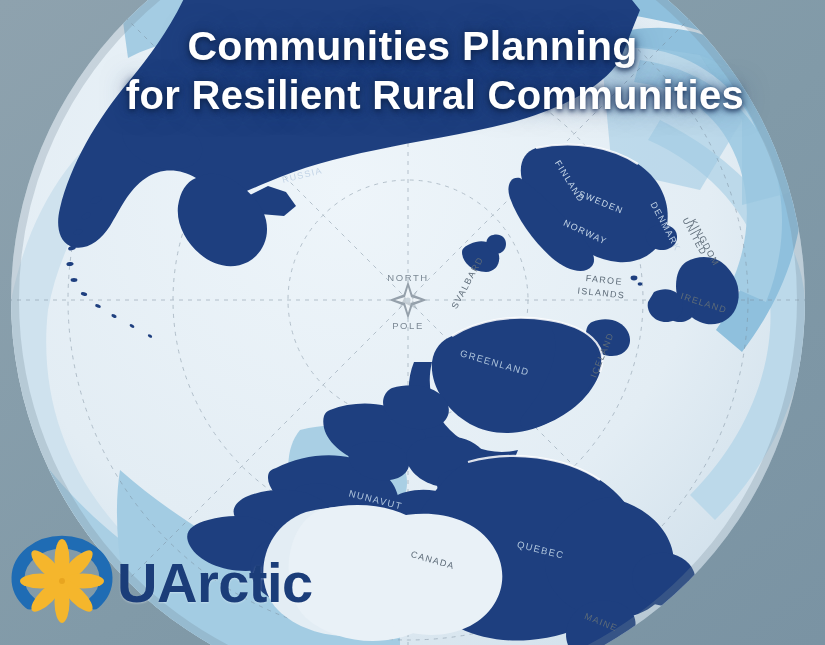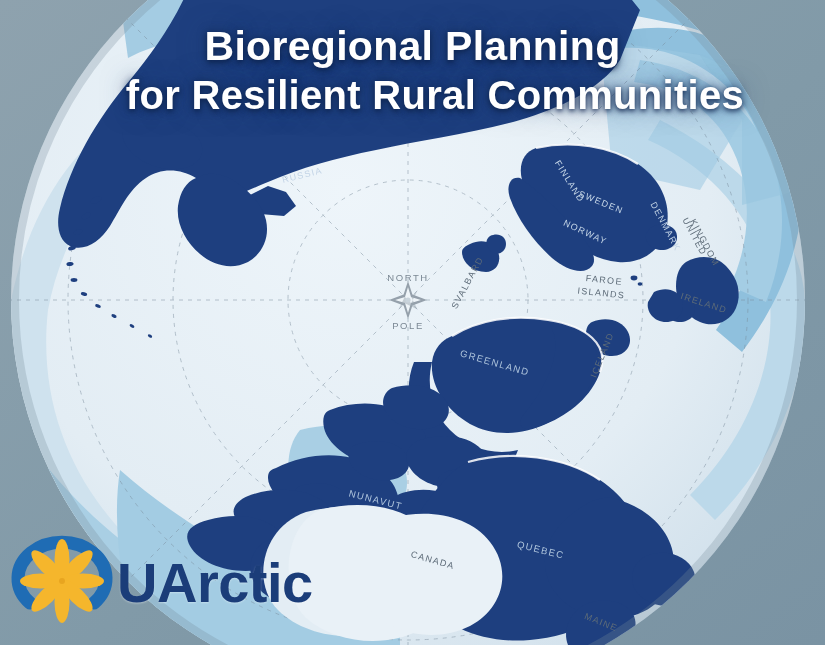--- a/index.html
+++ b/index.html
@@ -339,21 +339,21 @@
           <text class="map-label-dark" x="432" y="563" text-anchor="middle" transform="rotate(16 432 563)">CANADA</text>
           <text class="map-label-onland" x="540" y="553" text-anchor="middle" transform="rotate(14 540 553)">QUEBEC</text>
           <text class="map-label-dark" x="600" y="625" text-anchor="middle" transform="rotate(22 600 625)">MAINE</text>
         </g>
 
       <circle cx="408" cy="300" r="397" fill="none" stroke="rgba(120,140,155,0.28)" stroke-width="16"></circle>
     </g>
   </svg>
 
   <div id="title-block">
-    <span class="title-line" id="title-line-1">Bioregional Planning</span>
+    <span class="title-line" id="title-line-1">Communities Planning</span>
     <span class="title-line" id="title-line-2">for Resilient Rural Communities</span>
   </div>
 
   <div id="uarctic-logo">
     <svg id="uarctic-mark" viewBox="0 0 108 100">
 
       <path d="M86,26 A44,36 0 1 1 22,26" fill="none" stroke="#1f6cb4" stroke-width="13" stroke-linecap="round" transform="rotate(180 54 48)"></path>
 
       <g fill="#f5b62c">
         <ellipse cx="54" cy="27" rx="7.5" ry="21" transform="rotate(0 54 48)"></ellipse>

